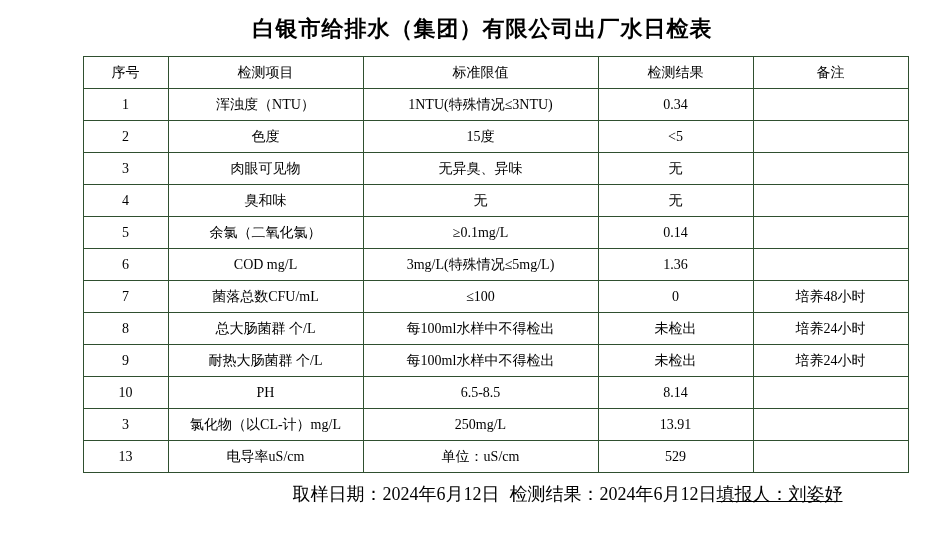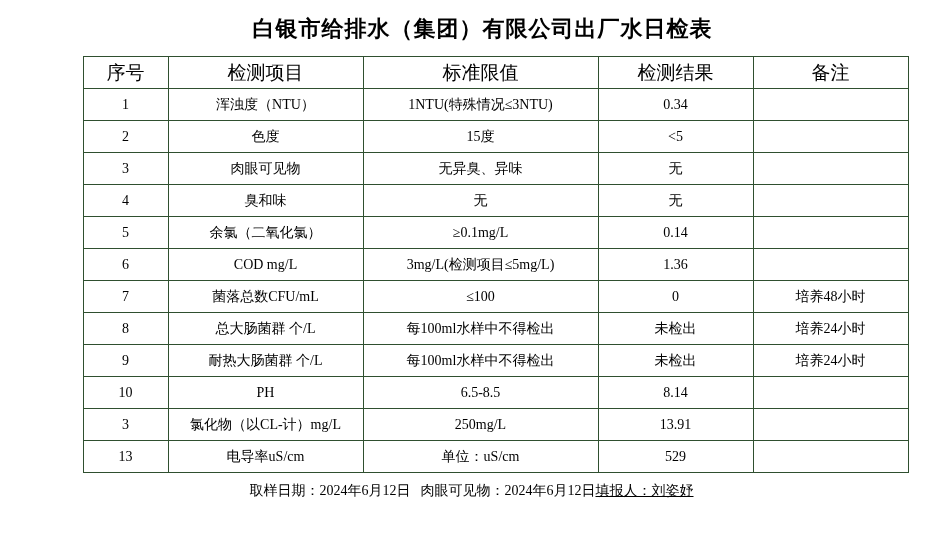--- a/index.html
+++ b/index.html
@@ -43,34 +43,34 @@
     border: 1px solid #2f4f2f;
     height: 31px;
     font-size: 14px;
     text-align: center;
     vertical-align: middle;
     font-weight: normal;
     padding: 0 2px;
     font-family: "Liberation Serif", "DejaVu Serif", serif;
   }
   table.report thead td {
-    font-size: 19px;
+    font-size: 14px;
   }
   .col-no    { width: 80px; }
   .col-item  { width: 190px; }
   .col-std   { width: 230px; }
   .col-res   { width: 150px; }
   .col-rem   { width: 150px; margin-left: 8px; }
   .footer {
     width: 800px;
     margin: 0 auto;
     display: flex;
-    justify-content: center;
+    justify-content: flex-end;
     align-items: center;
-    font-size: 14px;
+    font-size: 18px;
     padding-top: 9px;
     box-sizing: border-box;
   }
   .footer > div {
     white-space: nowrap;
   }
   .foot-left   { padding-left: 18px; }
   .foot-mid    { padding-left: 10px; }
   .foot-right  { padding-right: 40px; text-decoration: underline; }
 </style>
@@ -124,21 +124,21 @@
         <tr>
           <td>5</td>
           <td>余氯（二氧化氯）</td>
           <td>≥0.1mg/L</td>
           <td>0.14</td>
           <td></td>
         </tr>
         <tr>
           <td>6</td>
           <td>COD          mg/L</td>
-          <td>3mg/L(检测项目≤5mg/L)</td>
+          <td>3mg/L(特殊情况≤5mg/L)</td>
           <td>1.36</td>
           <td></td>
         </tr>
         <tr>
           <td>7</td>
           <td>菌落总数CFU/mL</td>
           <td>≤100</td>
           <td>0</td>
           <td>培养48小时</td>
         </tr>
@@ -176,17 +176,17 @@
           <td>单位：uS/cm</td>
           <td>529</td>
           <td></td>
         </tr>
       </tbody>
     </table>
   </div>
 
   <div class="footer">
     <div class="foot-left">取样日期：2024年6月12日</div>
-    <div class="foot-mid">肉眼可见物：2024年6月12日</div>
+    <div class="foot-mid">检测结果：2024年6月12日</div>
     <div class="foot-right">填报人：刘姿妤</div>
   </div>
 
 </div>
 
 </body></html>

